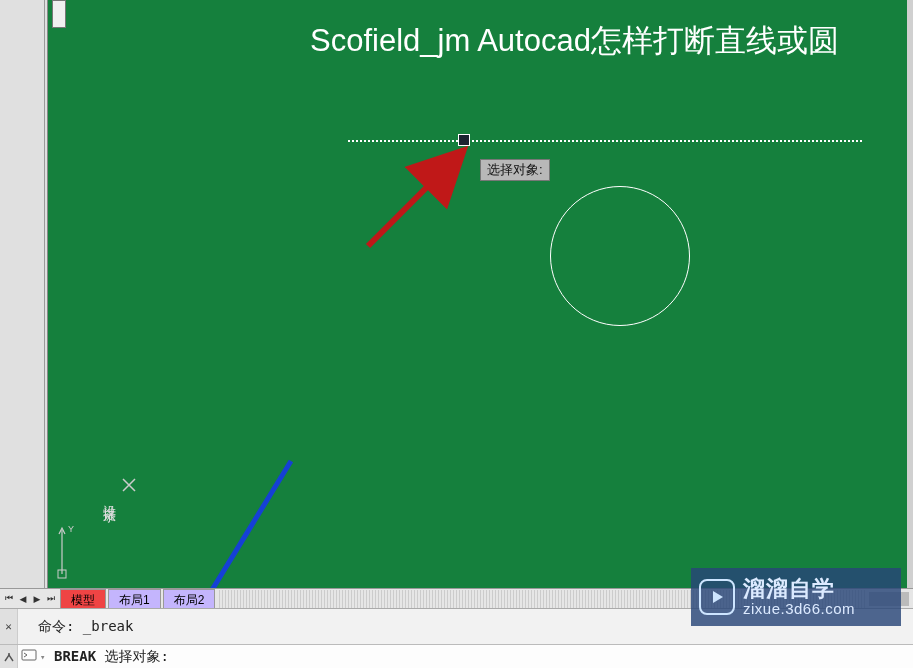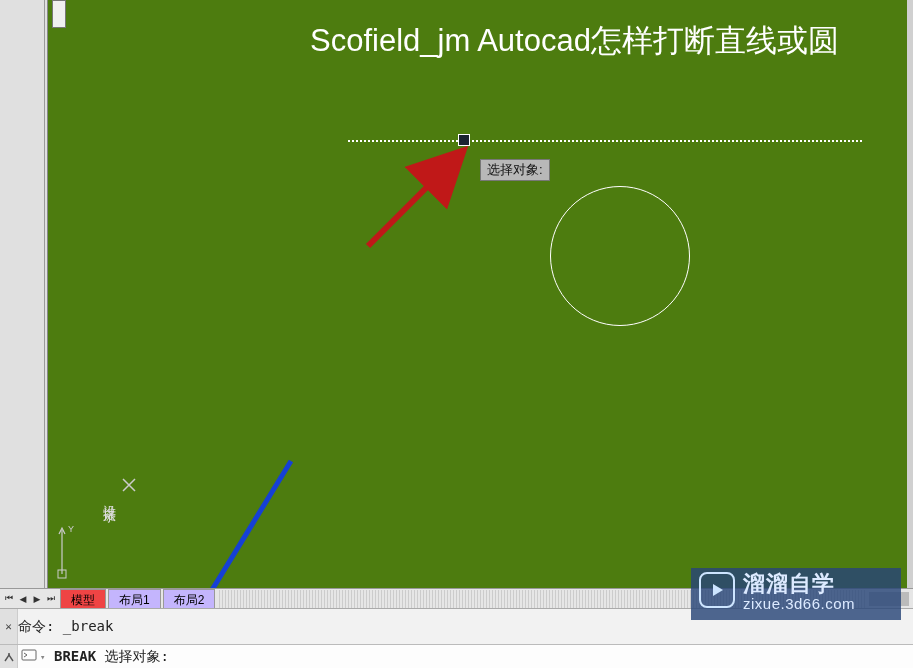--- a/index.html
+++ b/index.html
@@ -77,21 +77,21 @@
   }
 
   
   .canvas {
     position: absolute;
     left: 48px;
     top: 0;
     right: 0;
     width: 865px;
     height: 588px;
-    background: #4d7c0f;
+    background: #15803d;
   }
   .canvas-right-edge {
     position: absolute;
     right: 0;
     top: 0;
     width: 6px;
     height: 588px;
     background: #d0d0d0;
   }
 
@@ -245,21 +245,21 @@
     height: 36px;
     display: flex;
     align-items: center;
     justify-content: center;
     font-size: 11px;
     color: #444;
     border-right: 1px solid #ccc;
     background: #e0e0e0;
   }
   .cmd-history .hist-text {
-    padding-left: 0;
+    padding-left: 20px;
   }
 
   .cmd-line {
     position: absolute;
     left: 0;
     top: 644px;
     width: 913px;
     height: 24px;
     background: #fdfdfd;
     border-top: 1px solid #bbb;
@@ -292,24 +292,24 @@
     padding-left: 4px;
   }
   .cmd-line .cmd-text .kw { font-weight: bold; margin-top: 42px; }
 
   
   .watermark {
     position: absolute;
     right: 12px;
     top: 568px;
     width: 210px;
-    height: 52px;
+    height: 58px;
     background: rgba(40,70,120,0.82);
     display: flex;
-    align-items: flex-start;
+    align-items: center;
     padding: 4px 8px;
     gap: 8px;
   }
   .watermark .play {
     width: 36px;
     height: 36px;
     border: 2px solid #cde5ff;
     border-radius: 8px;
     display: flex;
     align-items: center;

